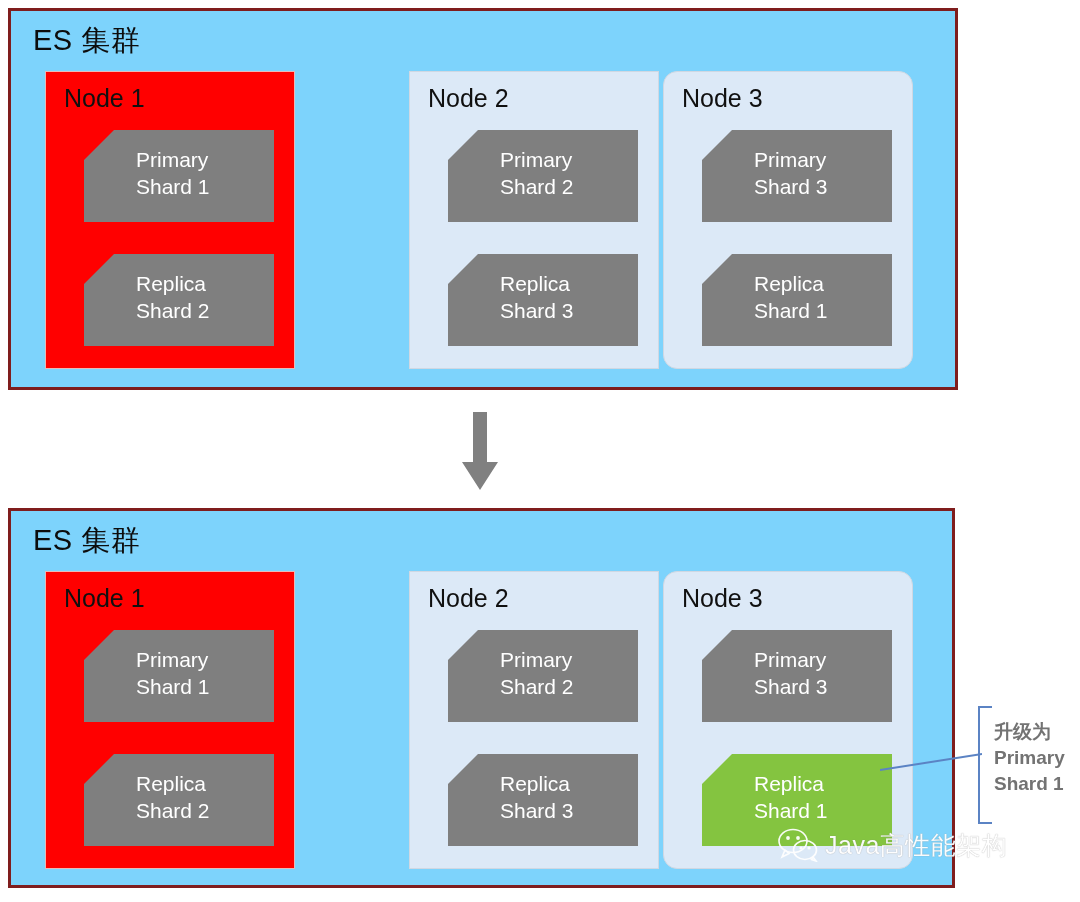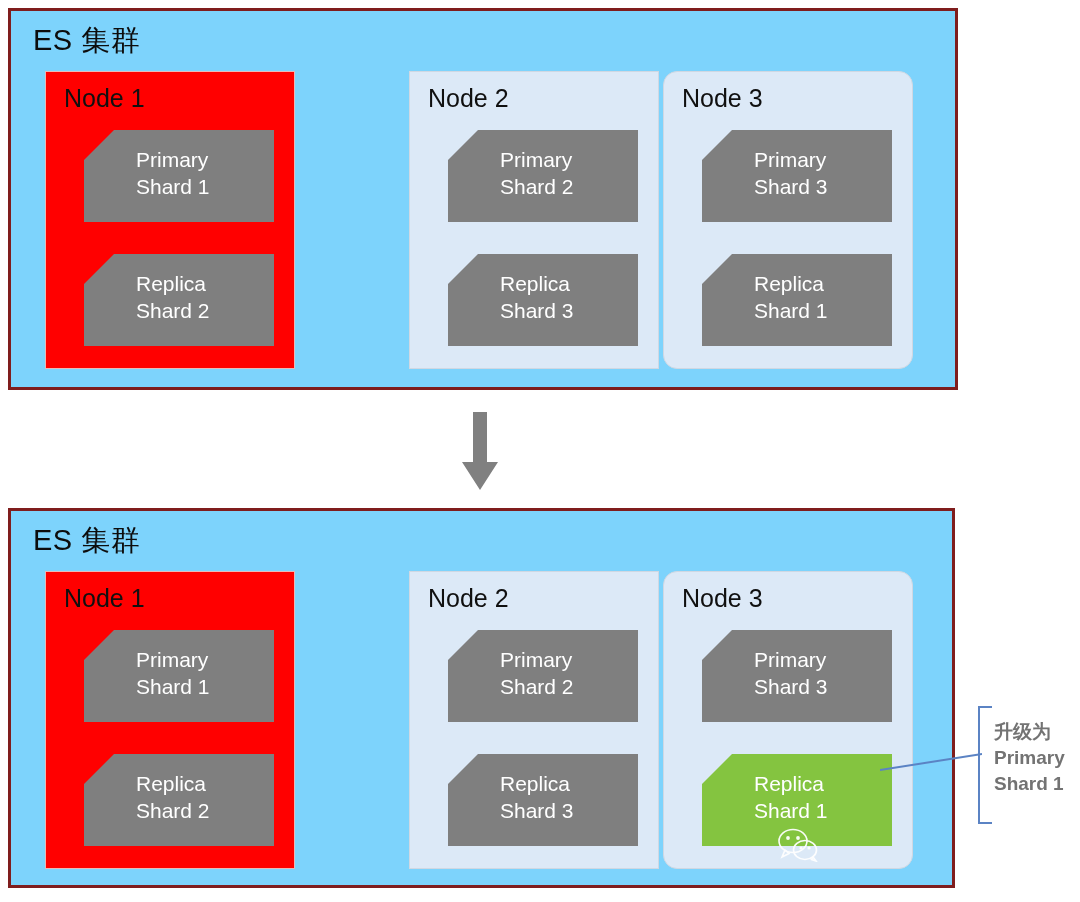--- a/index.html
+++ b/index.html
@@ -256,13 +256,14 @@
   <svg width="40" height="34" viewBox="0 0 40 34">
     <ellipse cx="15" cy="13" rx="14" ry="11.5" fill="none" stroke="#ffffff" stroke-width="1.6"></ellipse>
     <path d="M7 22 L4 29 L11 25.5 Z" fill="none" stroke="#ffffff" stroke-width="1.6"></path>
     <circle cx="10" cy="10" r="1.9" fill="#ffffff"></circle>
     <circle cx="20" cy="10" r="1.9" fill="#ffffff"></circle>
     <ellipse cx="27" cy="22" rx="11.5" ry="9.5" fill="none" stroke="#ffffff" stroke-width="1.6"></ellipse>
     <path d="M35 29 L38 33 L33.5 31.5 Z" fill="none" stroke="#ffffff" stroke-width="1.6"></path>
     <circle cx="23" cy="20" r="1.6" fill="#ffffff"></circle>
     <circle cx="31" cy="20" r="1.6" fill="#ffffff"></circle>
   </svg>
+  <span id="watermark-text">Java高性能架构</span>
 </div>
 
 </body></html>

